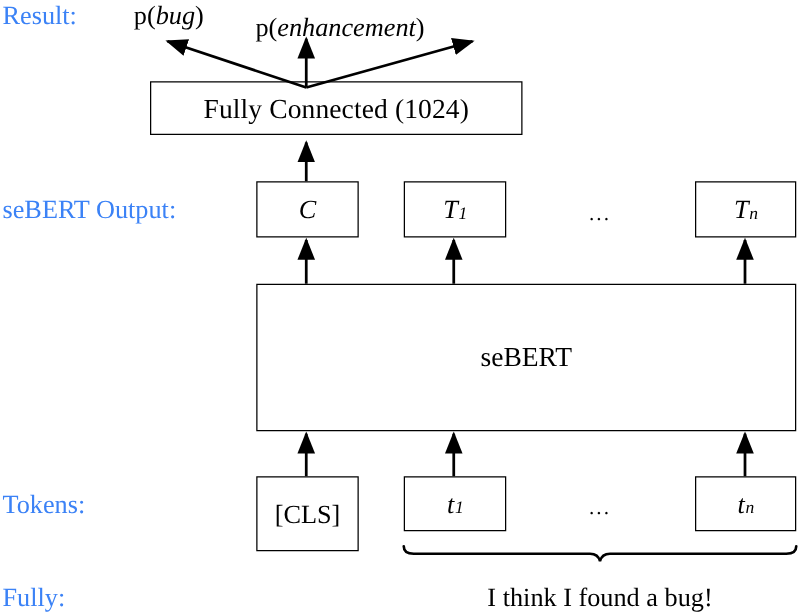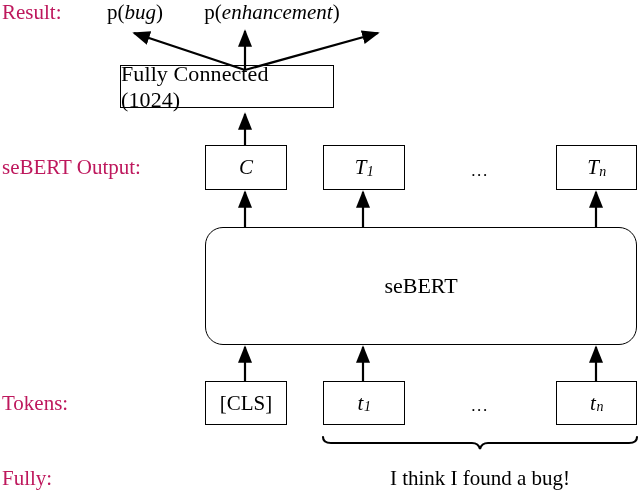--- a/index.html
+++ b/index.html
@@ -14,21 +14,21 @@
     background: #ffffff;
     font-family: "Liberation Serif", "DejaVu Serif", serif;
     color: #000000;
     overflow: hidden;
   }
   .row-label {
     position: absolute;
     font-size: 21px;
     line-height: 21px;
     white-space: nowrap;
-    color: #be185d;
+    color: #3b82f6;
   }
   .prob-label {
     position: absolute;
     font-size: 21px;
     line-height: 21px;
     white-space: nowrap;
     text-align: center;
     transform: translateX(-50%);
     color: #000;
   }
@@ -102,46 +102,46 @@
   <div class="row-label" style="left:2px; top:393px;">Tokens:</div>
 
   <div class="row-label" style="left:2px; top:157px;">seBERT Output:</div>
 
   <div class="row-label" style="left:2px; top:468px;">Fully:</div>
 
   <div class="prob-label" style="left:135px; top:2px;">
     <span>p(</span><i>bug</i><span>)</span>
   </div>
 
-  <div class="prob-label" style="left:272px; top:2px;">
+  <div class="prob-label" style="left:272px; top:12px;">
     <span>p(</span><i>enhancement</i><span>)</span>
   </div>
 
 
-  <div class="box fc-box" style="left:120px; top:65px; width:214px; height:43px;">Fully Connected (1024)</div>
+  <div class="box fc-box" style="left:120px; top:65px; width:298px; height:43px;">Fully Connected (1024)</div>
 
   <div class="box" style="left:205px; top:145px; width:82px; height:45px;">
     <span class="box-var">C</span>
   </div>
 
   <div class="box" style="left:323px; top:145px; width:82px; height:45px;">
     <span class="box-var">T</span>
       <span class="sub">1</span>
   </div>
 
   <div class="ellipsis" style="left:480px; top:162px;">...</div>
 
   <div class="box" style="left:556px; top:145px; width:81px; height:45px;">
     <span class="box-var">T</span>
       <span class="sub">n</span>
   </div>
 
-  <div class="box sebert-box" style="left:205px; top:227px; width:432px; height:118px;border-radius:18px;">seBERT</div>
+  <div class="box sebert-box" style="left:205px; top:227px; width:432px; height:118px;">seBERT</div>
 
-  <div class="box" style="left:205px; top:381px; width:82px; height:44px;">
+  <div class="box" style="left:205px; top:381px; width:82px; height:60px;">
     <span>[CLS]</span>
   </div>
 
   <div class="box" style="left:323px; top:381px; width:82px; height:44px;">
     <span class="box-var">t</span>
       <span class="sub">1</span>
   </div>
 
   <div class="ellipsis" style="left:480px; top:397px;">...</div>
 

